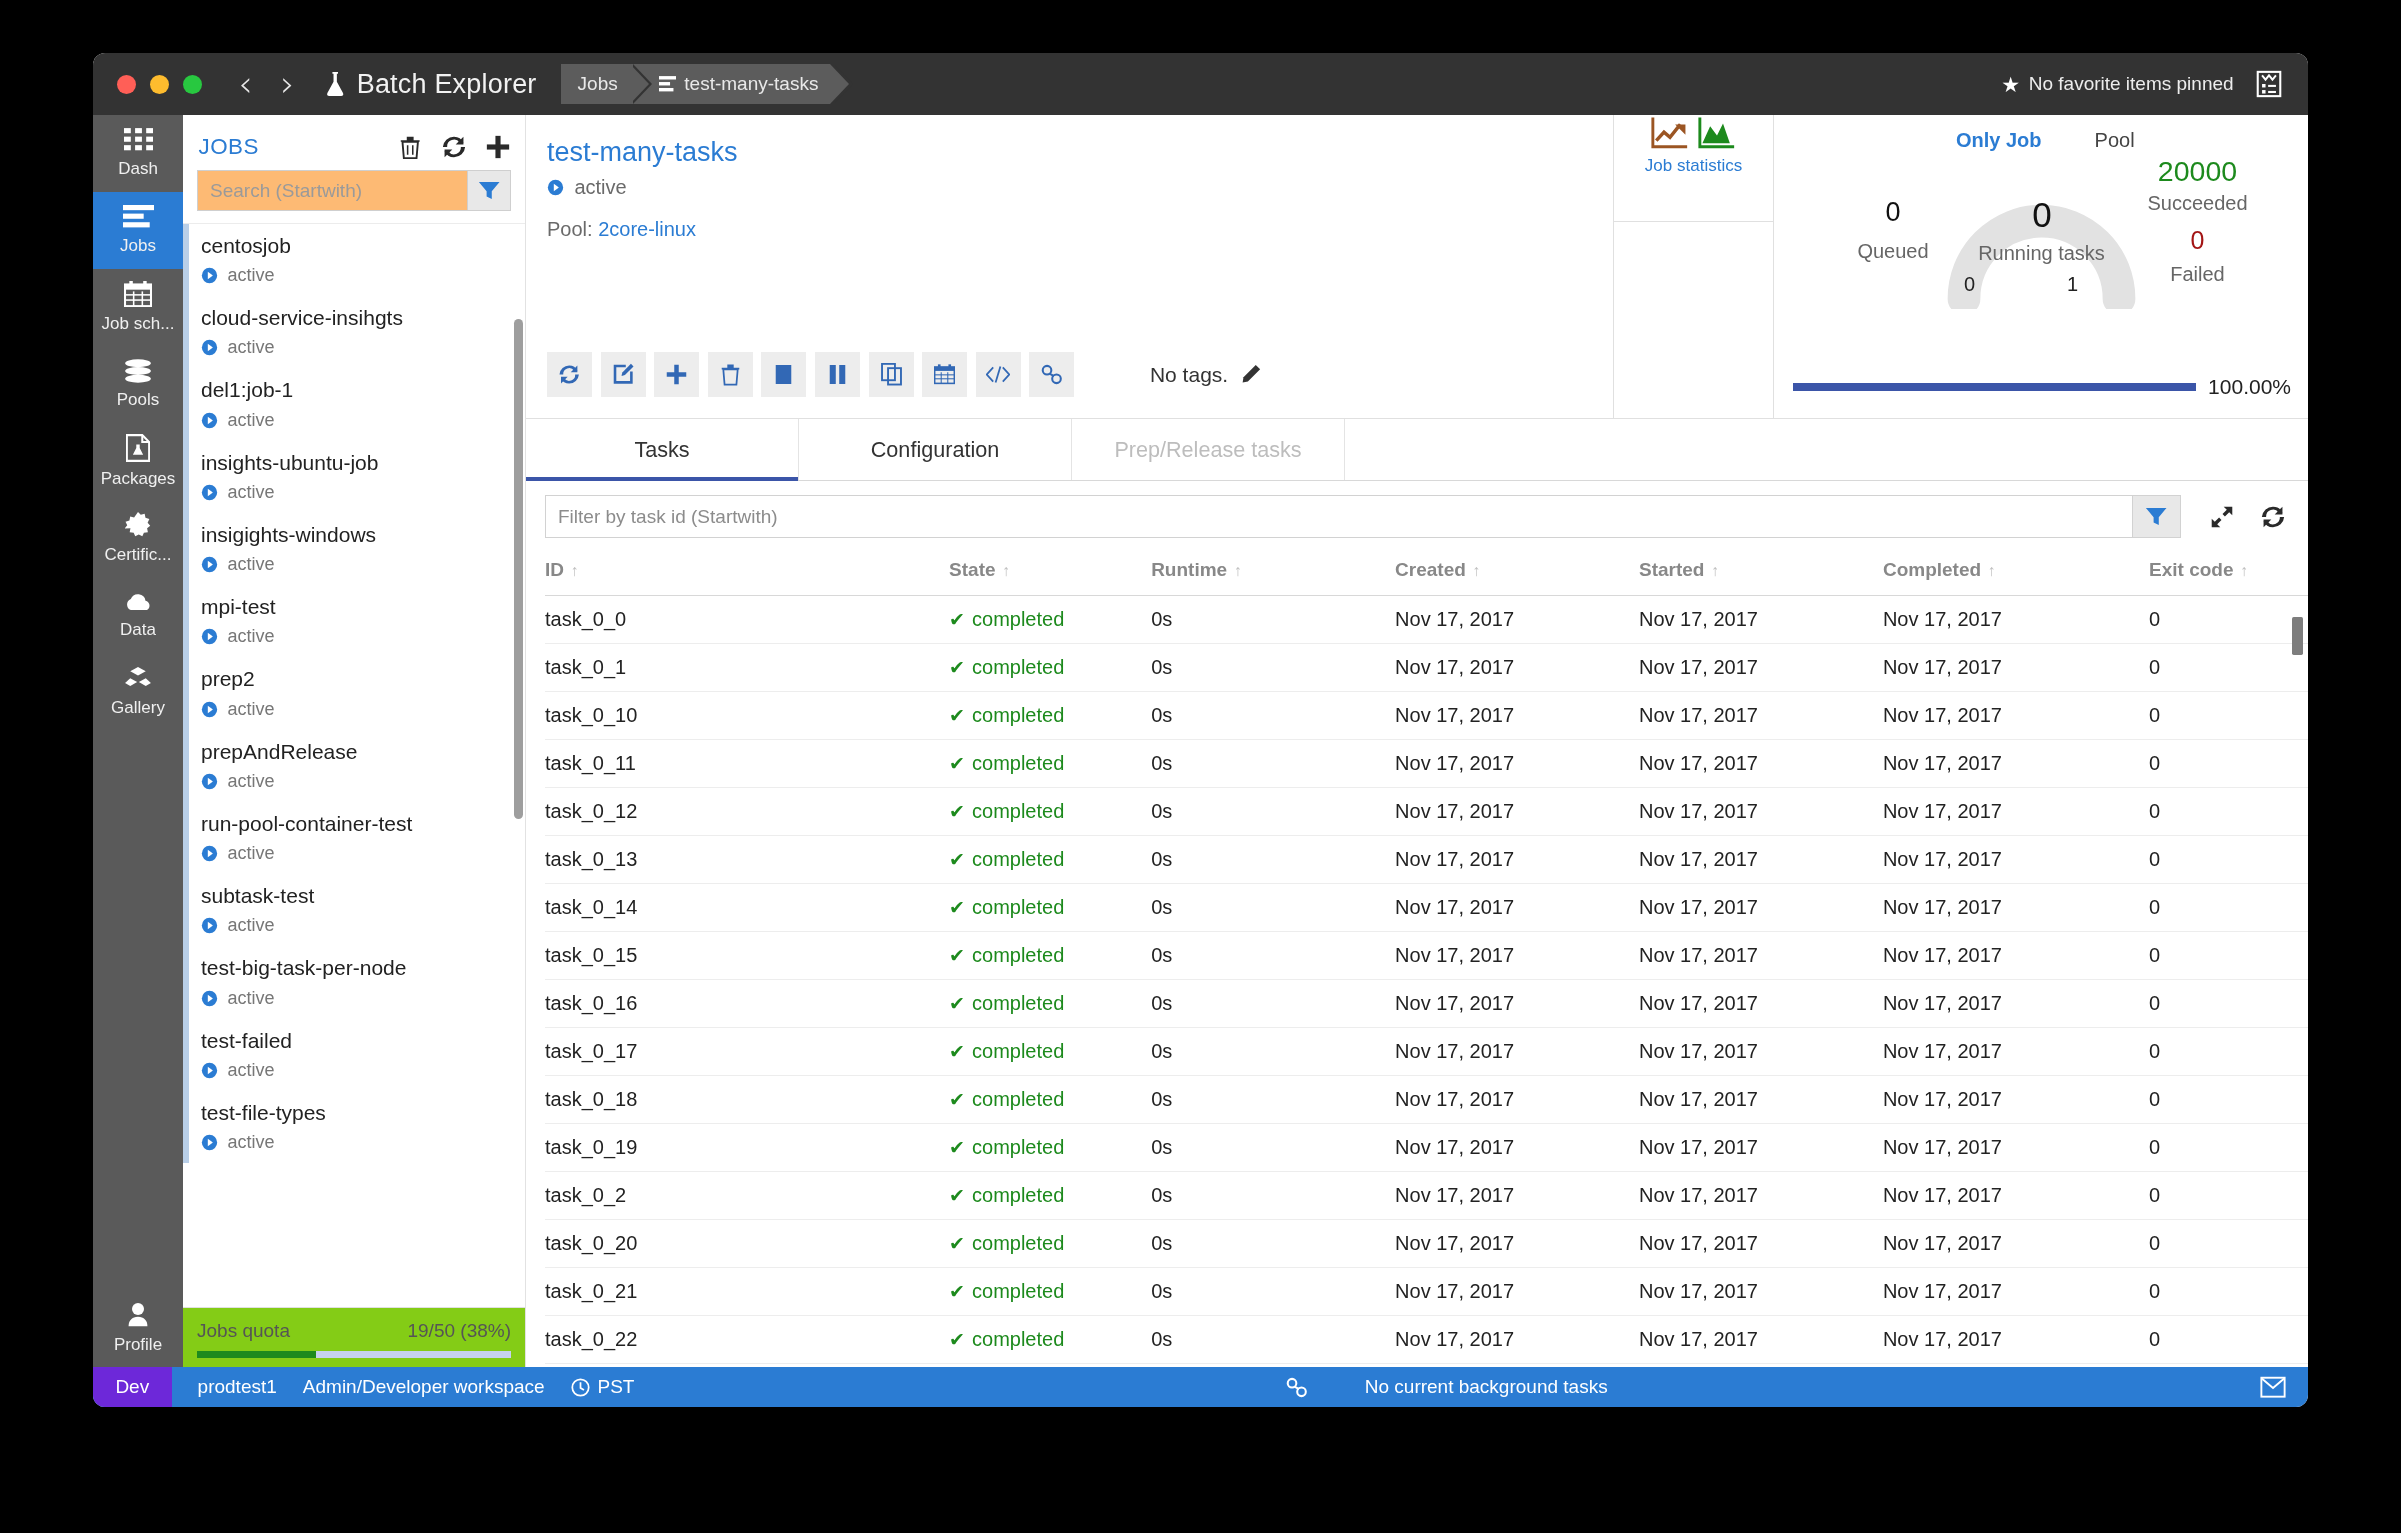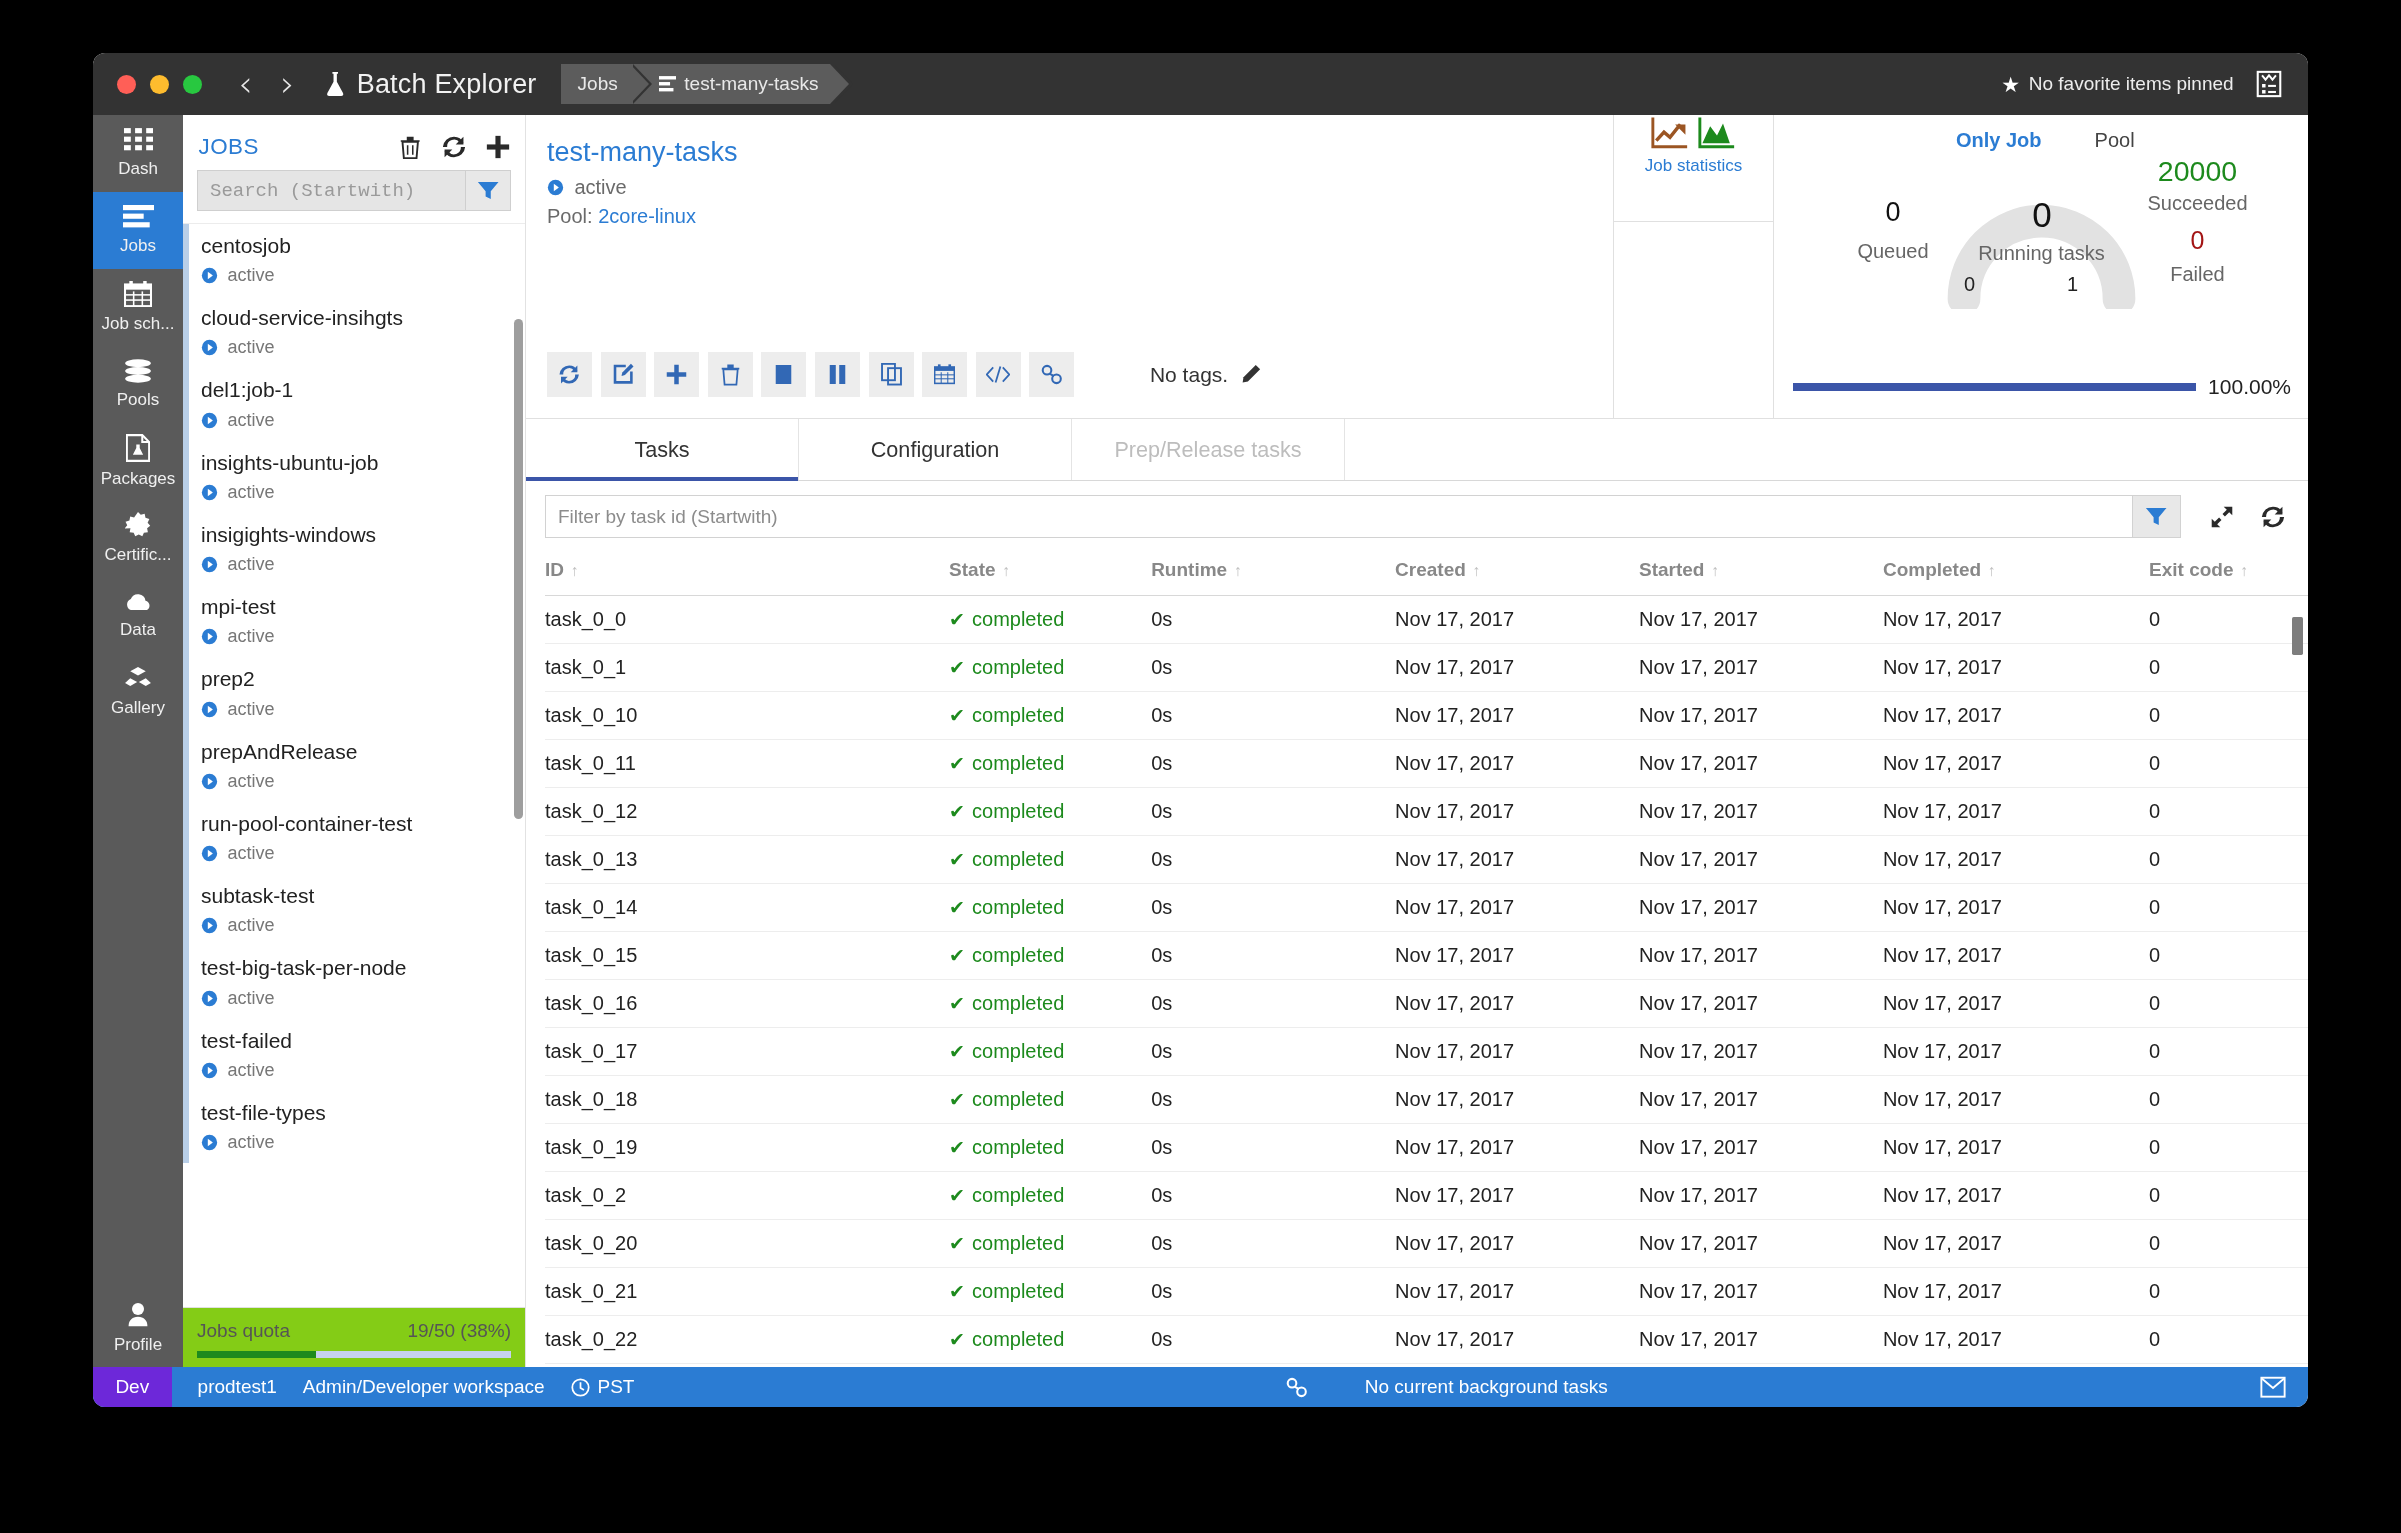--- a/index.html
+++ b/index.html
@@ -99,23 +99,23 @@
   }
   .jobs-head {
     display: flex; align-items: center;
     padding: 19px 15.5px 5.2px 15.5px;
   }
   .jobs-title { color: #2b7cd3; font-size: 22.4px; letter-spacing: 0.5px; }
   .jobs-head-actions { margin-left: auto; display: flex; align-items: center; gap: 19px; }
   .jobs-head-actions .ic { cursor: pointer; display:block; }
   .searchrow { display: flex; padding: 5.2px 14px 12px 14px; }
   .searchbox {
-    flex: 1; height: 41px; border: 0.9px solid #cfcfcf; background: #e5e5e5;
+    flex: 1; height: 41px; border: 0.9px solid #cfcfcf; background: #fdba74;
     font-size: 19px; color: #444; padding: 0 12px;
-    font-family: Liberation Mono, monospace; outline: none;
+    font-family: Liberation Sans, sans-serif; outline: none;
   }
   .searchbox::placeholder { color: #9a9a9a; }
   .filterbtn {
     width: 45px; height: 41px; background: #e8e8e8;
     border: 0.9px solid #cfcfcf; border-left: none;
     display: flex; align-items: center; justify-content: center; cursor: pointer;
   }
   .joblist {
     flex: 1; overflow: hidden; position: relative;
     border-top: 0.9px solid #ececec;
@@ -147,21 +147,21 @@
   
   .detail { flex: 1; display: flex; flex-direction: column; min-width: 0; background: #fff; }
   .detail-top { display: flex; border-bottom: 0.9px solid #e0e0e0; height: 304px; }
   .detail-left {
     flex: 1; min-width: 0; display: flex; flex-direction: column;
     padding: 22.4px 0 0 21px;
   }
   .job-title { font-size: 27px; color: #2b7cd3; }
   .job-state { display: flex; align-items: center; gap: 10.4px; margin-top: 7.8px; }
   .job-state .txt { font-size: 20px; color: #6a6a6a; }
-  .job-pool { font-size: 20px; color: #6a6a6a; margin-top: 6px; }
+  .job-pool { font-size: 20px; color: #6a6a6a; margin-top: 19px; }
   .job-pool a { color: #2b7cd3; text-decoration: none; }
   .toolbar { display: flex; align-items: center; margin-top: auto; padding-bottom: 21px; }
   .tbtn {
     width: 45px; height: 45px; background: #ededed; margin-right: 8.6px;
     display: flex; align-items: center; justify-content: center; cursor: pointer;
   }
   .tags { margin-left: 67px; display: flex; align-items: center; gap: 12px; font-size: 21px; color: #333; }
   .stats-icons {
     width: 160px; flex: 0 0 160px; border-left: 0.9px solid #e0e0e0;
   }

